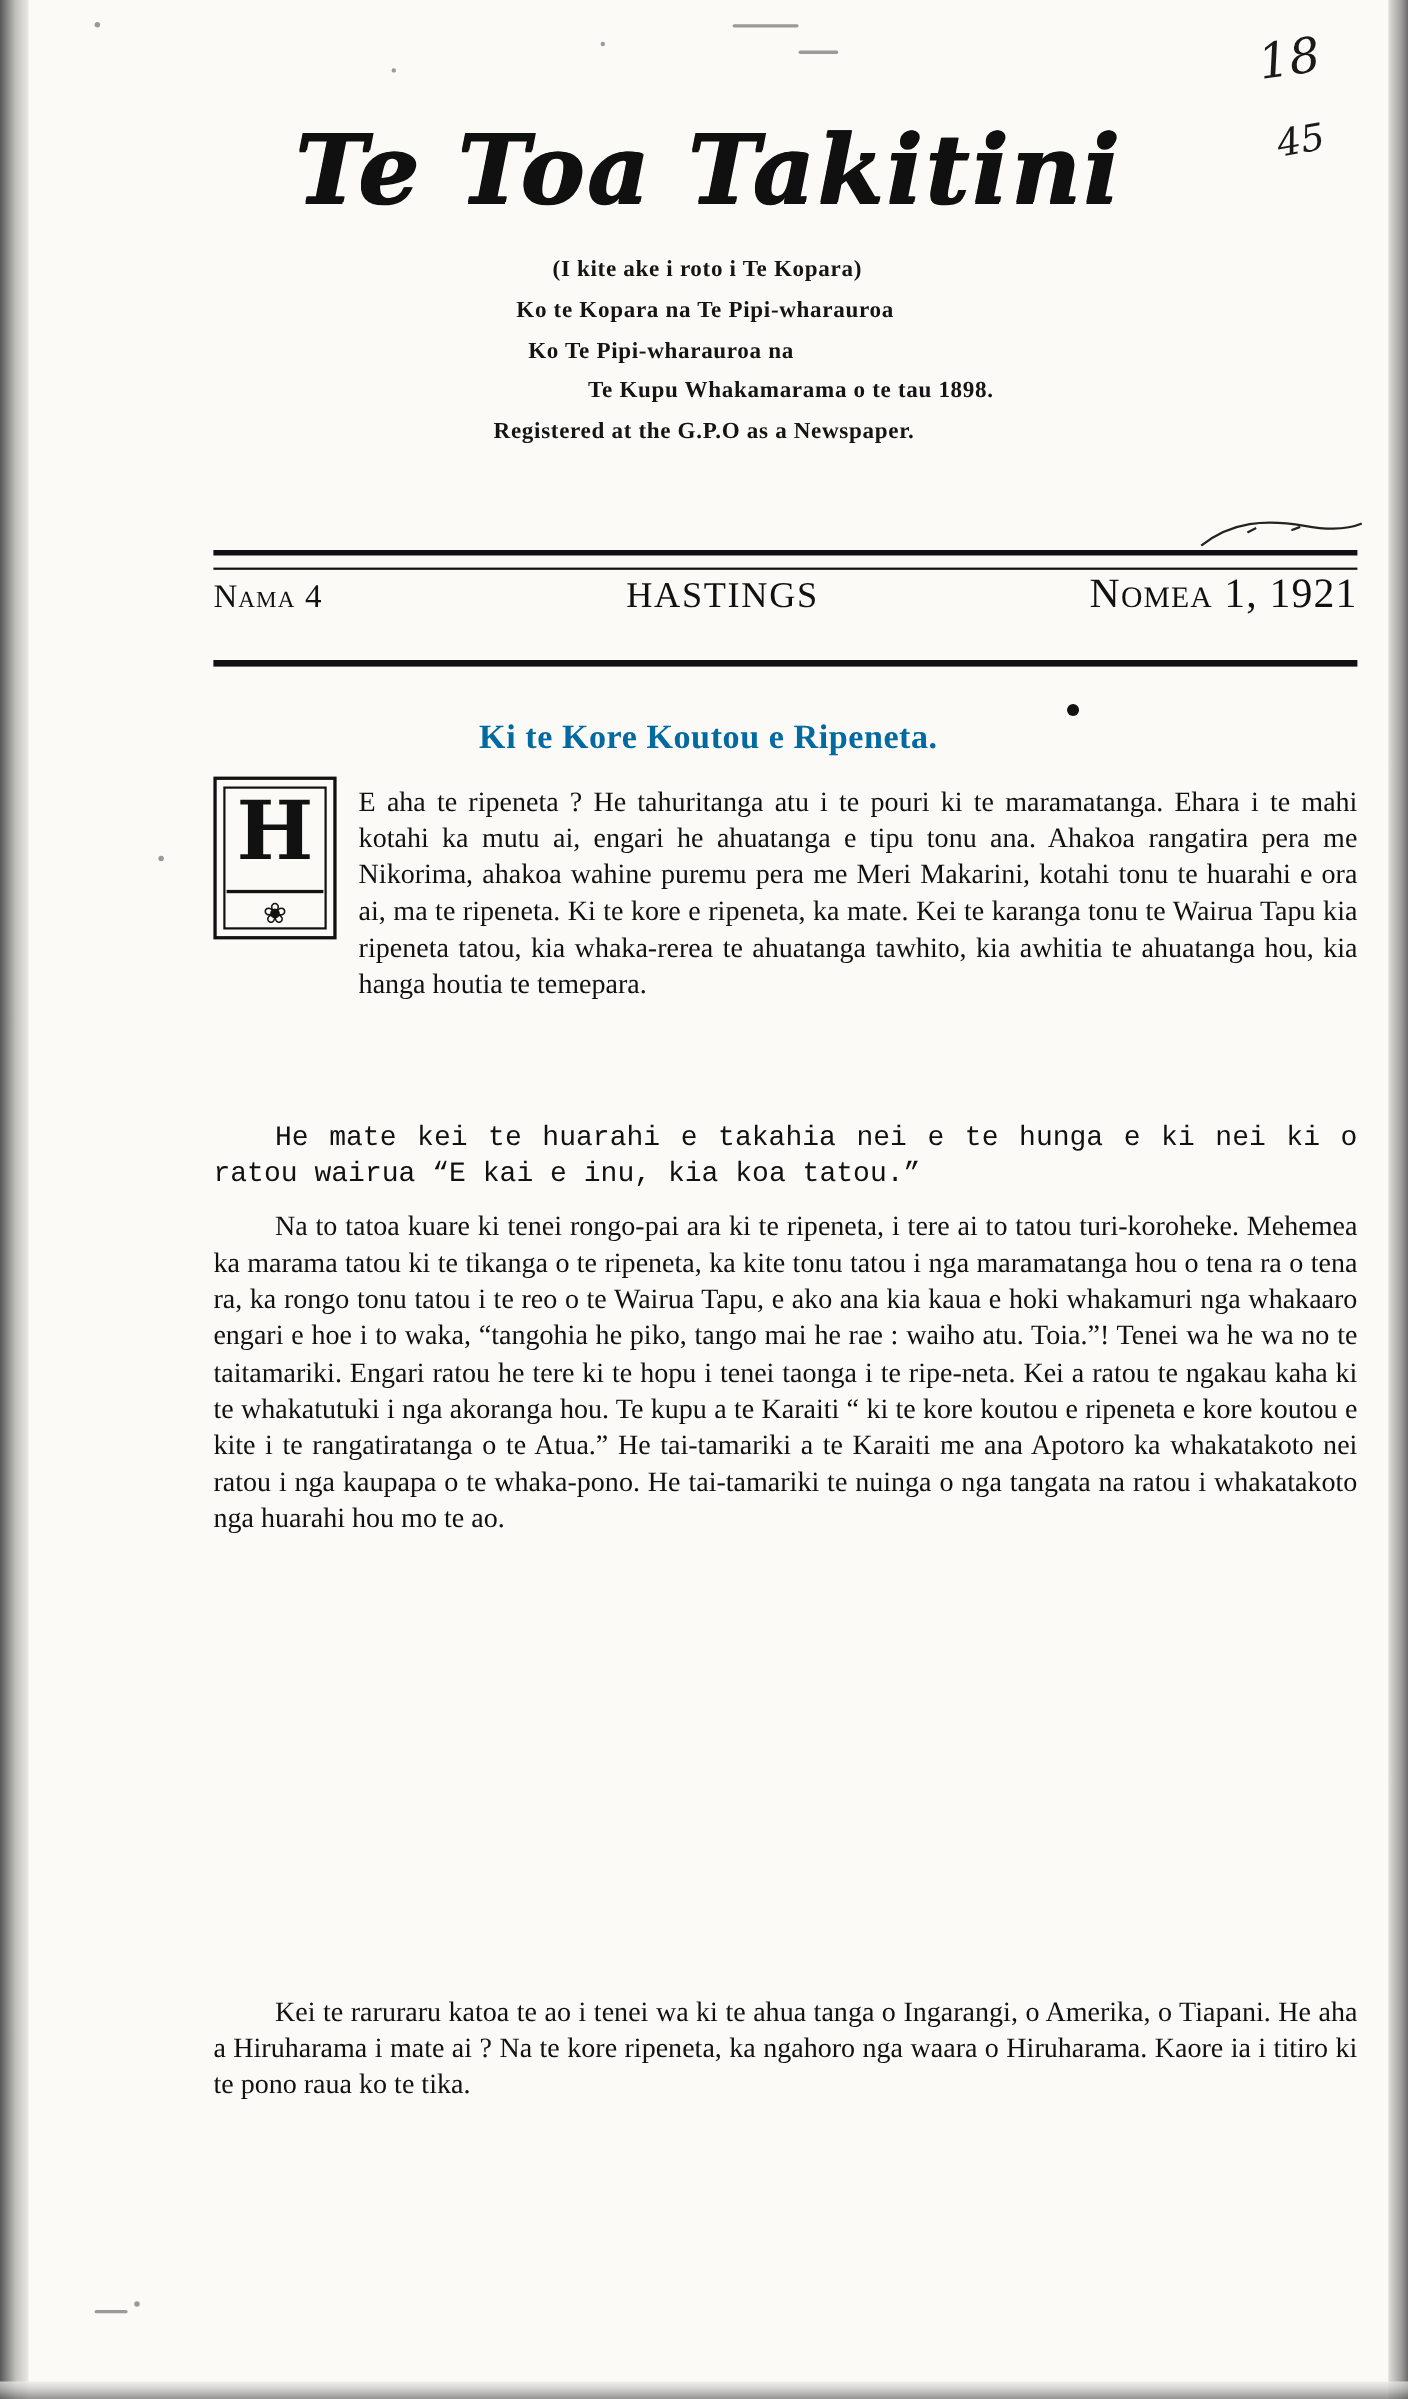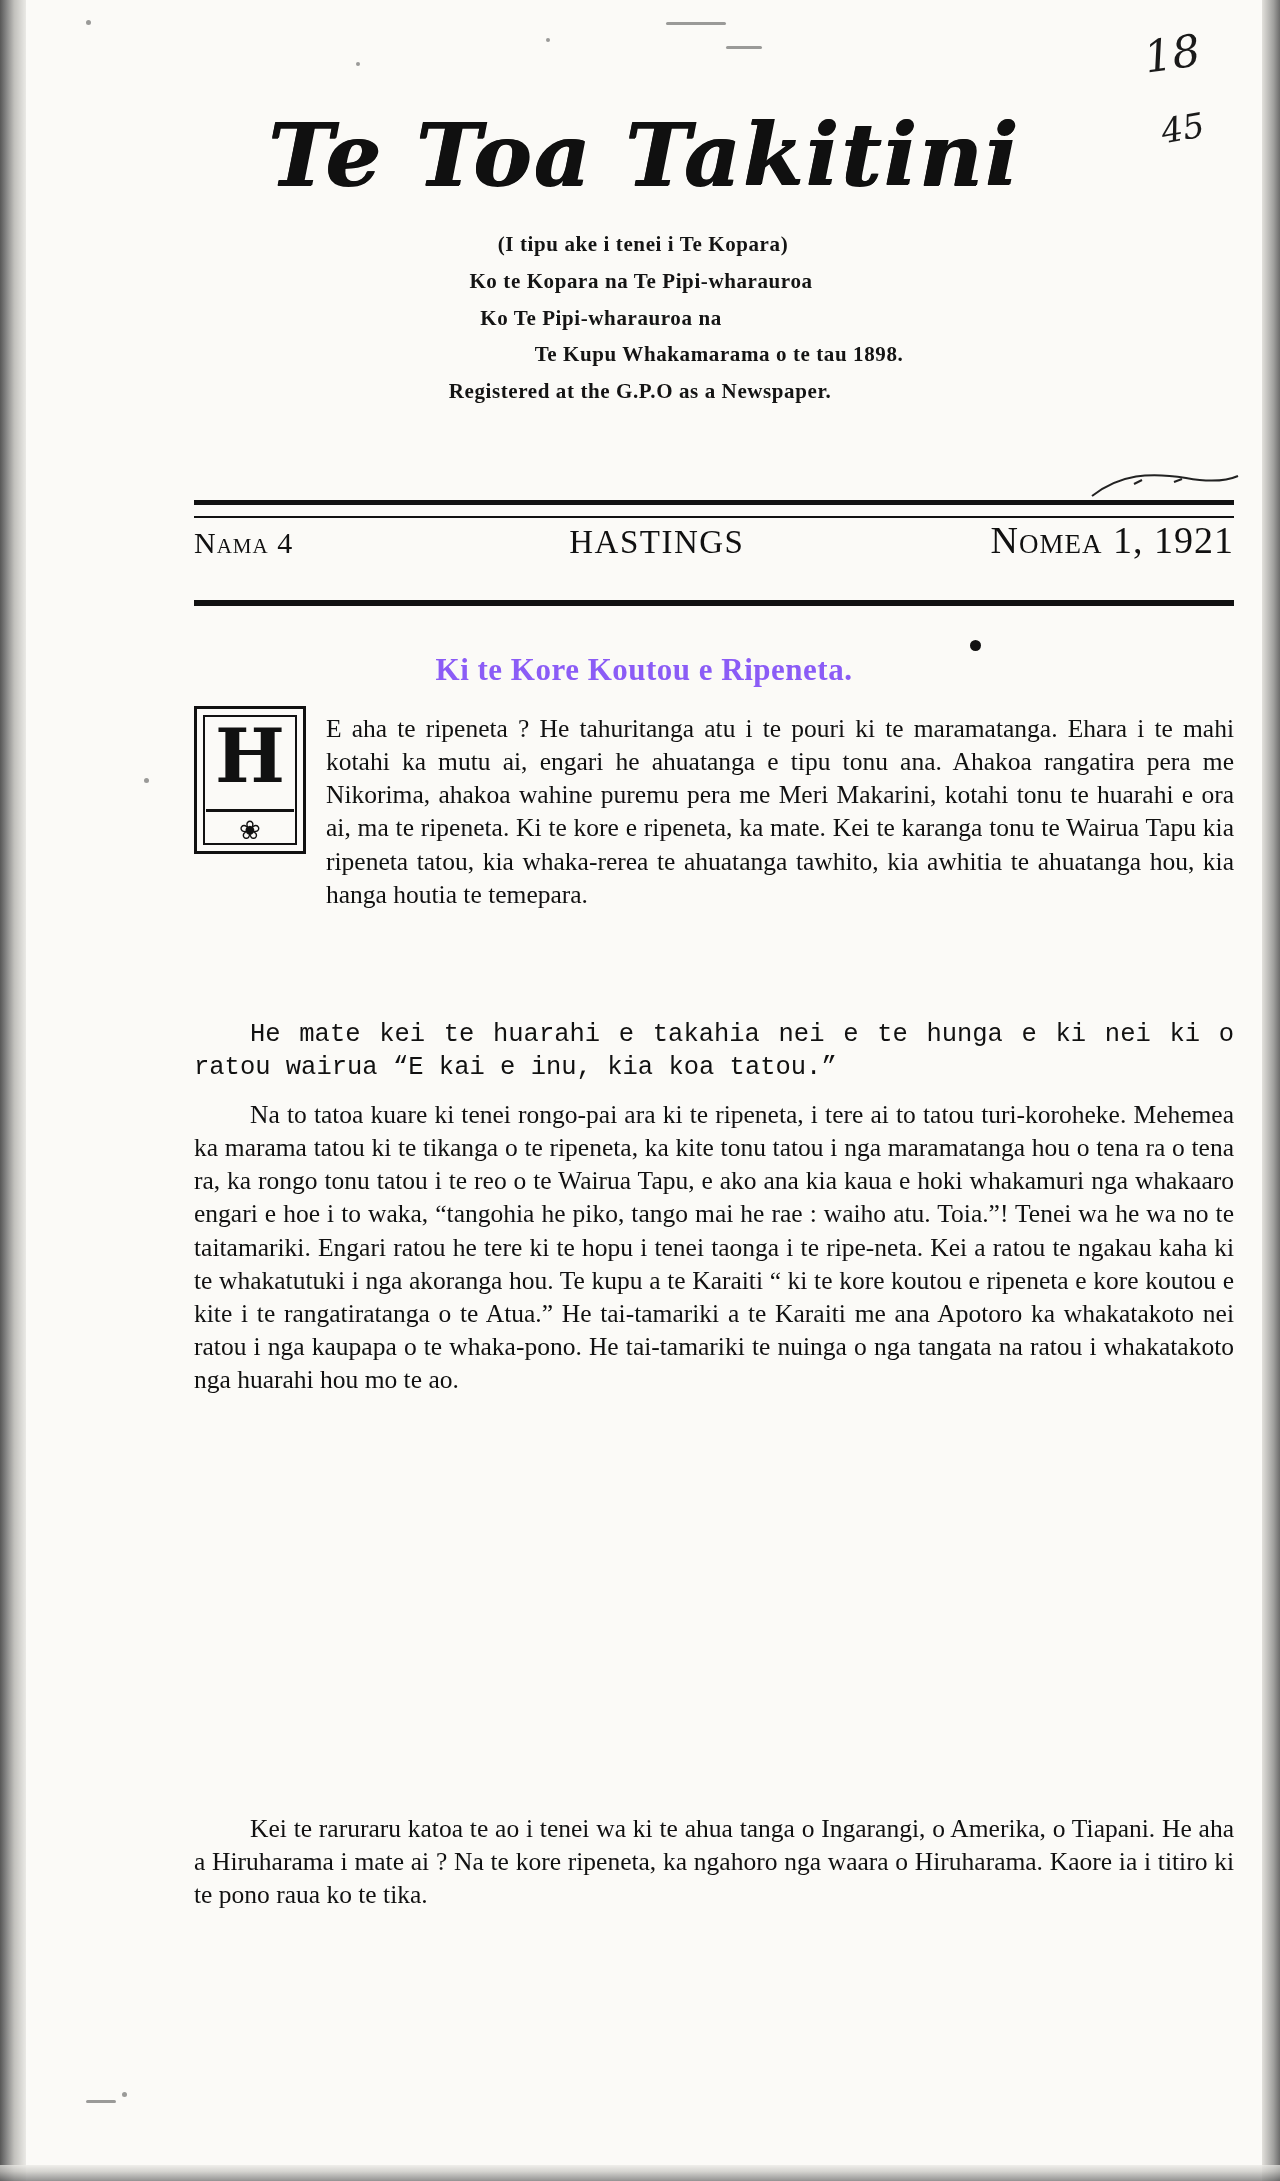--- a/index.html
+++ b/index.html
@@ -143,21 +143,21 @@
 
   
   .article-title {
     position: absolute;
     left: 0; right: 0; top: 652px;
     text-align: center;
     font-family: "Liberation Serif", serif;
     font-weight: bold;
     font-size: 31px;
     letter-spacing: .5px;
-    color: #8b5cf6;
+    color: #0369a1;
   }
   .title-dot {
     position: absolute;
     left: 944px; top: 640px;
     width: 11px; height: 11px;
     background: #111;
     border-radius: 50%;
   }
 
   .dropcap-box {
@@ -242,21 +242,21 @@
     <div class="hand-45">45</div>
     <svg class="hand-squiggle" viewBox="0 0 150 30">
       <path d="M2 26 C 30 4, 60 2, 96 8 C 118 12, 134 12, 148 6" stroke="#222" stroke-width="2" fill="none"></path>
       <path d="M44 14 L 52 10" stroke="#222" stroke-width="2" fill="none"></path>
       <path d="M84 12 L 92 9" stroke="#222" stroke-width="2" fill="none"></path>
     </svg>
 
     <div class="masthead">
       <div class="masthead-title">Te Toa Takitini</div>
       <div class="subline-block">
-        <span class="sub-1">(I tipu ake i tenei i Te Kopara)</span>
+        <span class="sub-1">(I kite ake i roto i Te Kopara)</span>
         <span class="sub-2">Ko te Kopara na Te Pipi-wharauroa</span>
         <span class="sub-3">Ko Te Pipi-wharauroa na</span>
         <span class="sub-4">Te Kupu Whakamarama o te tau 1898.</span>
         <span class="sub-5">Registered at the G.P.O as a Newspaper.</span>
       </div>
     </div>
 
     <div class="rule-top"></div>
     <div class="rule-top2"></div>
 

